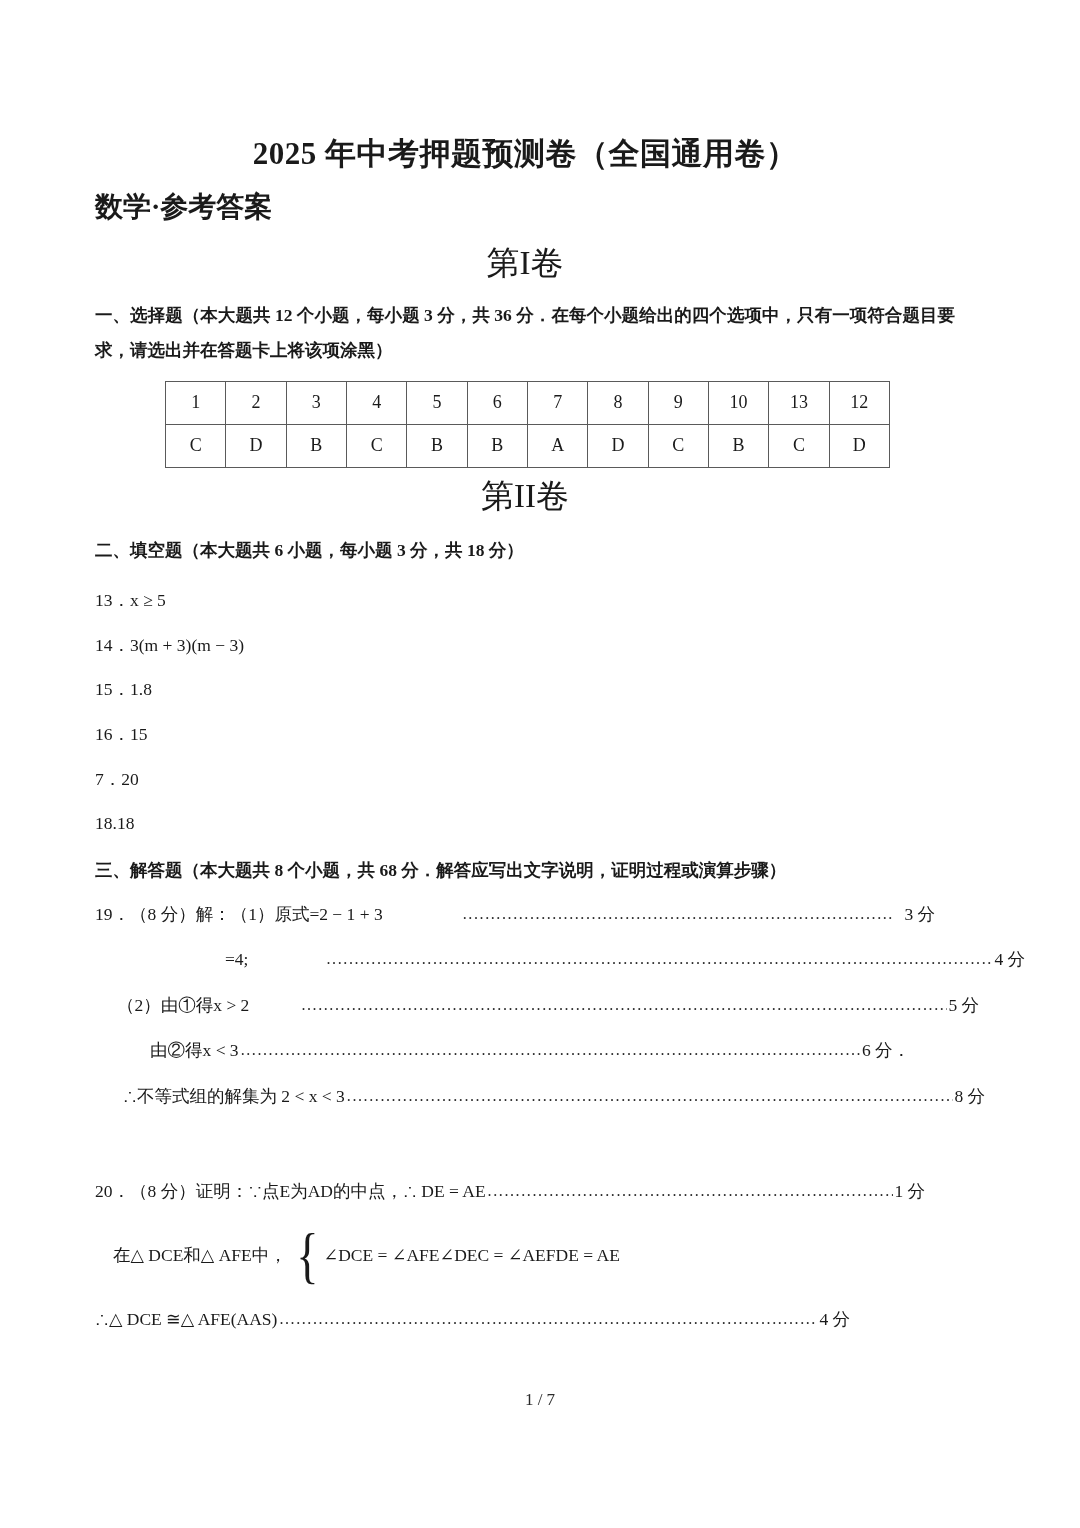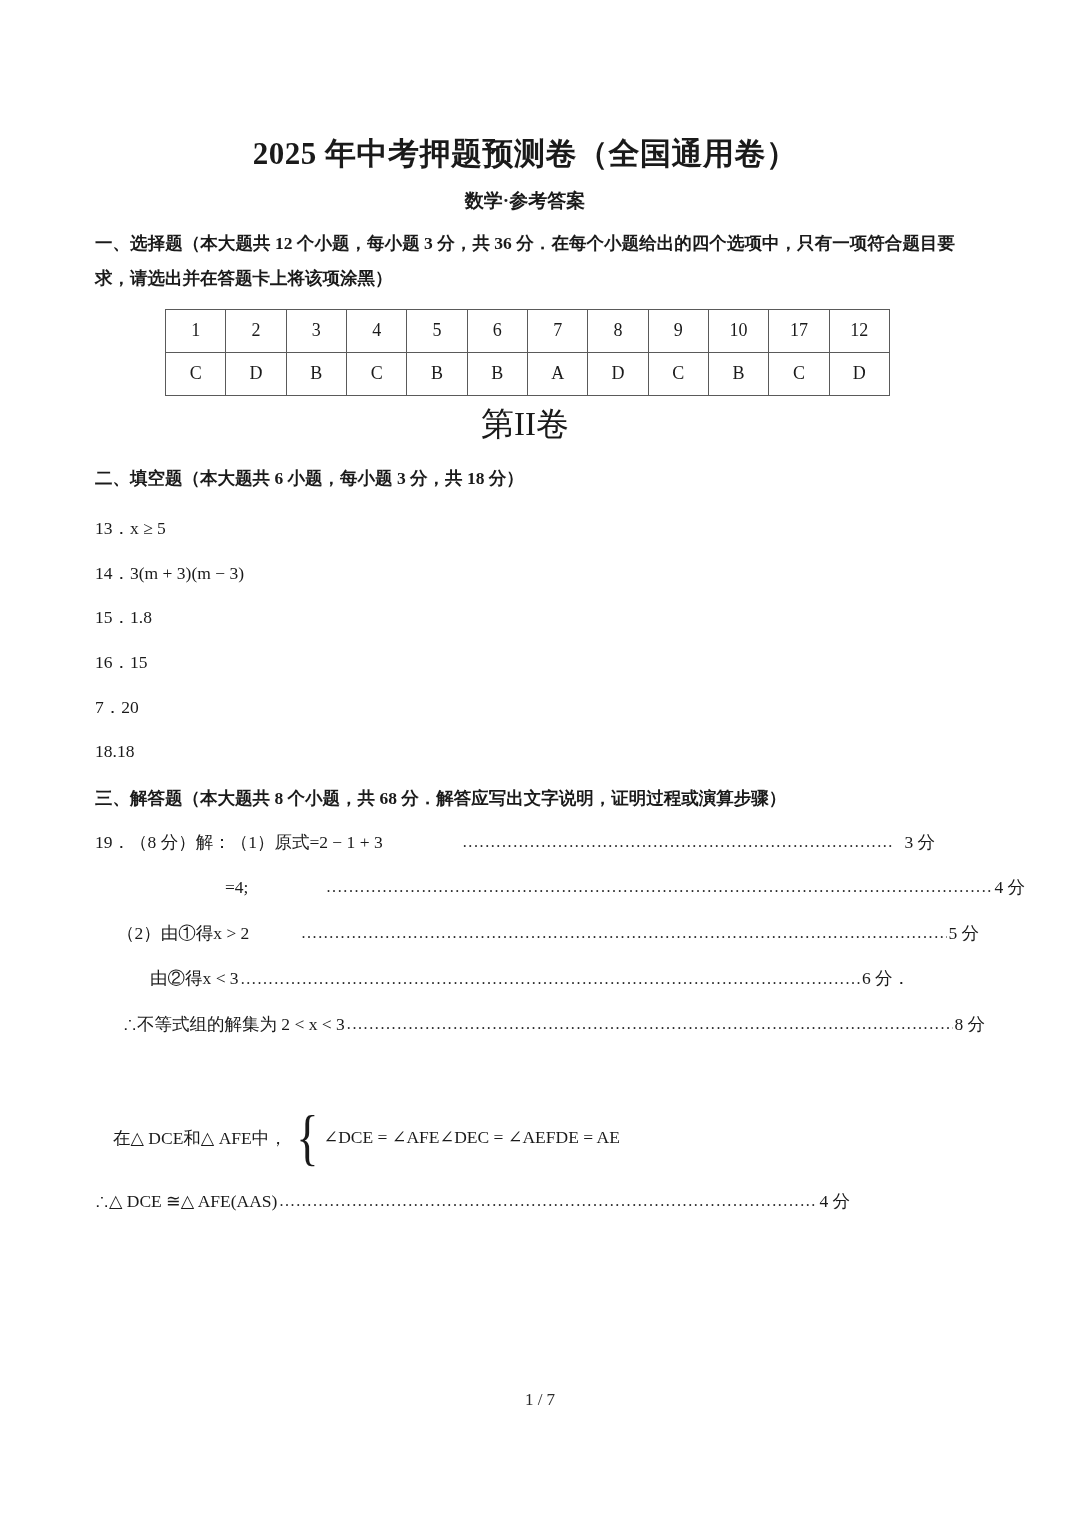--- a/index.html
+++ b/index.html
@@ -32,22 +32,21 @@
   .doc-title {
     text-align: center;
     font-size: 31px;
     font-weight: 700;
     letter-spacing: 0.5px;
     margin: 0;
     padding-top: 136px;
     line-height: 1.15;
   }
   .doc-subtitle {
-    text-align: center;
-    font-size: 19px;
+    font-size: 28px;
     font-weight: 700;
     margin: 0;
     padding-top: 18px;
     line-height: 1.2;
   }
   .juan-heading {
     text-align: center;
     font-size: 33px;
     font-weight: 400;
     margin: 0;
@@ -116,21 +115,21 @@
     white-space: nowrap;
     letter-spacing: 1.6px;
     font-size: 16px;
     color: #2b2b2b;
     transform: translateY(-1px);
   }
   .sol-line .dots::after {
     content: "................................................................................................................................................................................................................";
   }
   .sol-line .score { flex: 0 0 auto; padding-left: 1px; }
-  .sol-line.w-sm  { width: 760px; align-items: flex-end; }
+  .sol-line.w-sm  { width: 760px; }
   .sol-line.w-md  { width: 800px; }
   .sol-line.w-lg  { width: 840px; gap: 8px; }
   .sol-line.w-xl  { width: 862px; }
   .sol-line.w-q20a { width: 830px; }
   .sol-line.w-q20b { width: 762px; }
   .sol-line.w-q20c { width: 755px; }
 
   .ind-1 { padding-left: 28px; }
   .ind-2 { padding-left: 55px; }
   .ind-3 { padding-left: 130px; }
@@ -180,38 +179,39 @@
 </style>
 </head>
 <body>
 
 <div class="page">
   <div class="content">
 
     <h1 class="doc-title">2025 年中考押题预测卷（全国通用卷）</h1>
     <h2 class="doc-subtitle">数学·参考答案</h2>
 
+    <div class="juan-heading juan-1">第I卷</div>
 
     <p class="section-head s1">一、选择题（本大题共 12 个小题，每小题 3 分，共 36 分．在每个小题给出的四个选项中，只有一项符合题目要求，请选出并在答题卡上将该项涂黑）</p>
 
     <div class="answer-table-wrap">
       <table class="answer-table">
         <tbody>
           <tr>
             <td>1</td>
             <td>2</td>
             <td>3</td>
             <td>4</td>
             <td>5</td>
             <td>6</td>
             <td>7</td>
             <td>8</td>
             <td>9</td>
             <td>10</td>
-            <td>17</td>
+            <td>13</td>
             <td>12</td>
           </tr>
           <tr>
             <td>C</td>
             <td>D</td>
             <td>B</td>
             <td>C</td>
             <td>B</td>
             <td>B</td>
             <td>A</td>
@@ -276,20 +276,26 @@
         <span class="dots"></span>
         <span class="score">8 分</span>
       </div>
 
     </div>
 
     <div class="spacer-20"></div>
 
     <div class="sol-block">
 
+      <div class="sol-line w-q20a">
+        <span class="lead-text">20．（8 分）证明：∵点E为AD的中点，∴ DE = AE</span>
+        <span class="gap" style="width:2px"></span>
+        <span class="dots"></span>
+        <span class="score">1 分</span>
+      </div>
 
 
       <div class="sys-line">
         <span class="sys-lead">在△ DCE和△ AFE中，</span>
         <span class="brace">{</span>
         <span class="sys-rows">
           <span class="r">∠DCE = ∠AFE</span>
           <span class="r">∠DEC = ∠AEF</span>
           <span class="r center">DE = AE</span>
         </span>

